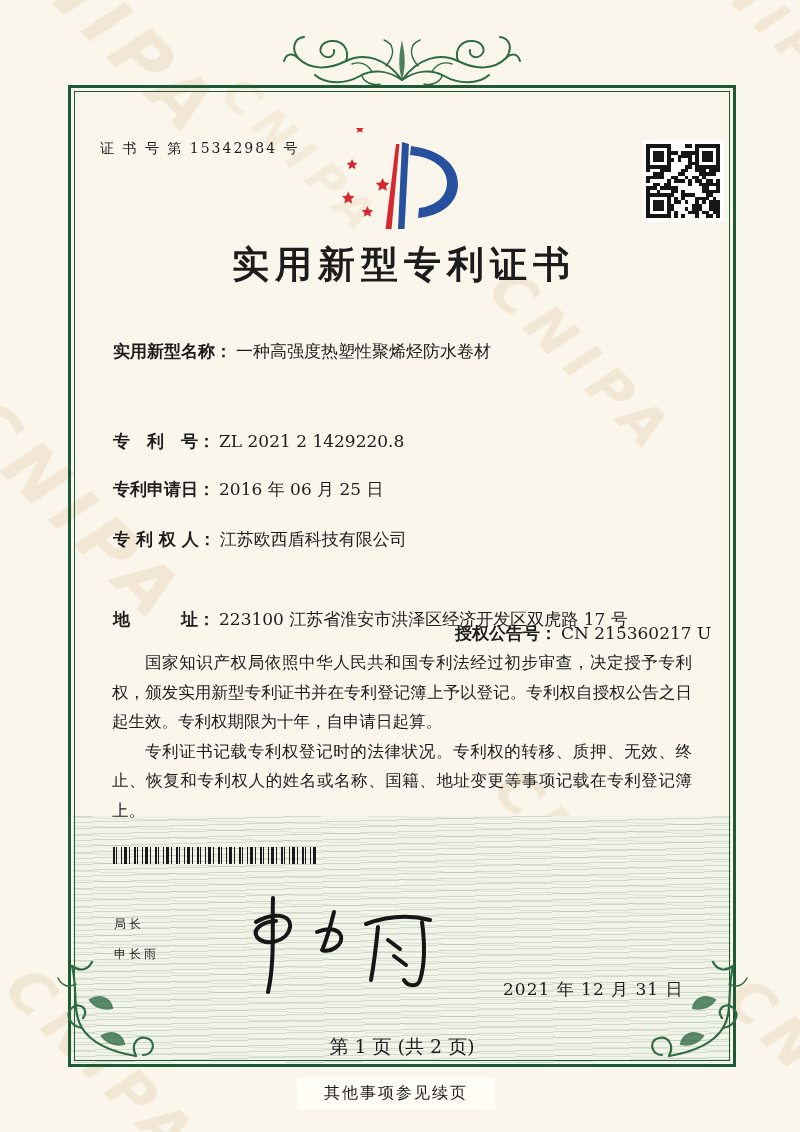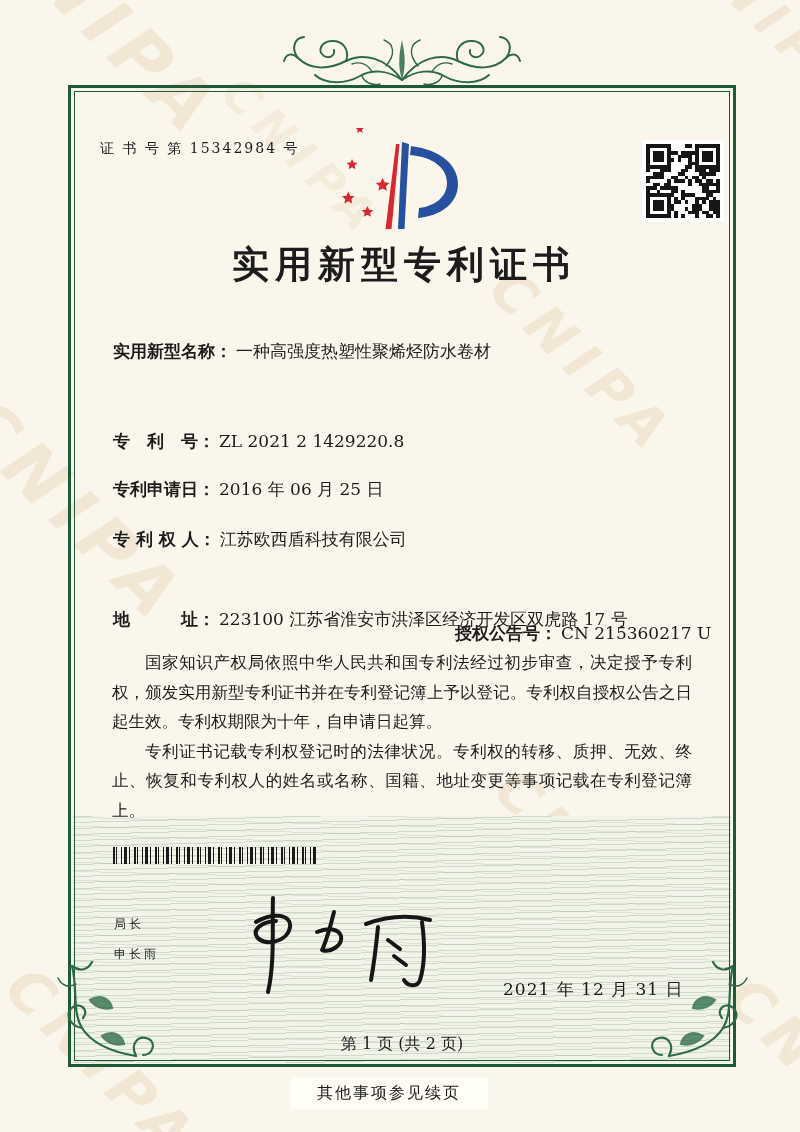--- a/index.html
+++ b/index.html
@@ -82,24 +82,24 @@
     position:absolute;left:114px;
     font-family:"DejaVu Sans","Liberation Sans",sans-serif;
     font-size:12px;letter-spacing:3px;color:#222;
   }
   .signer.title{top:916px;}
   .signer.name{top:946px;}
   .signature{position:absolute;left:238px;top:892px;}
   .issue-date{position:absolute;left:503px;top:978px;font-size:17px;letter-spacing:1px;}
   .page-footer{
     position:absolute;left:68px;width:668px;top:1034px;
-    text-align:center;font-size:16px;
+    text-align:center;font-size:19px;
   }
   .continuation{
-    position:absolute;left:290px;top:1077px;width:198px;height:32px;
+    position:absolute;left:297px;top:1077px;width:198px;height:32px;
     background:#fffdf6;z-index:5;
     display:flex;align-items:center;justify-content:center;
     font-size:16px;letter-spacing:2px;
   }
 </style>
 </head>
 <body>
 
 <div class="page">
 

